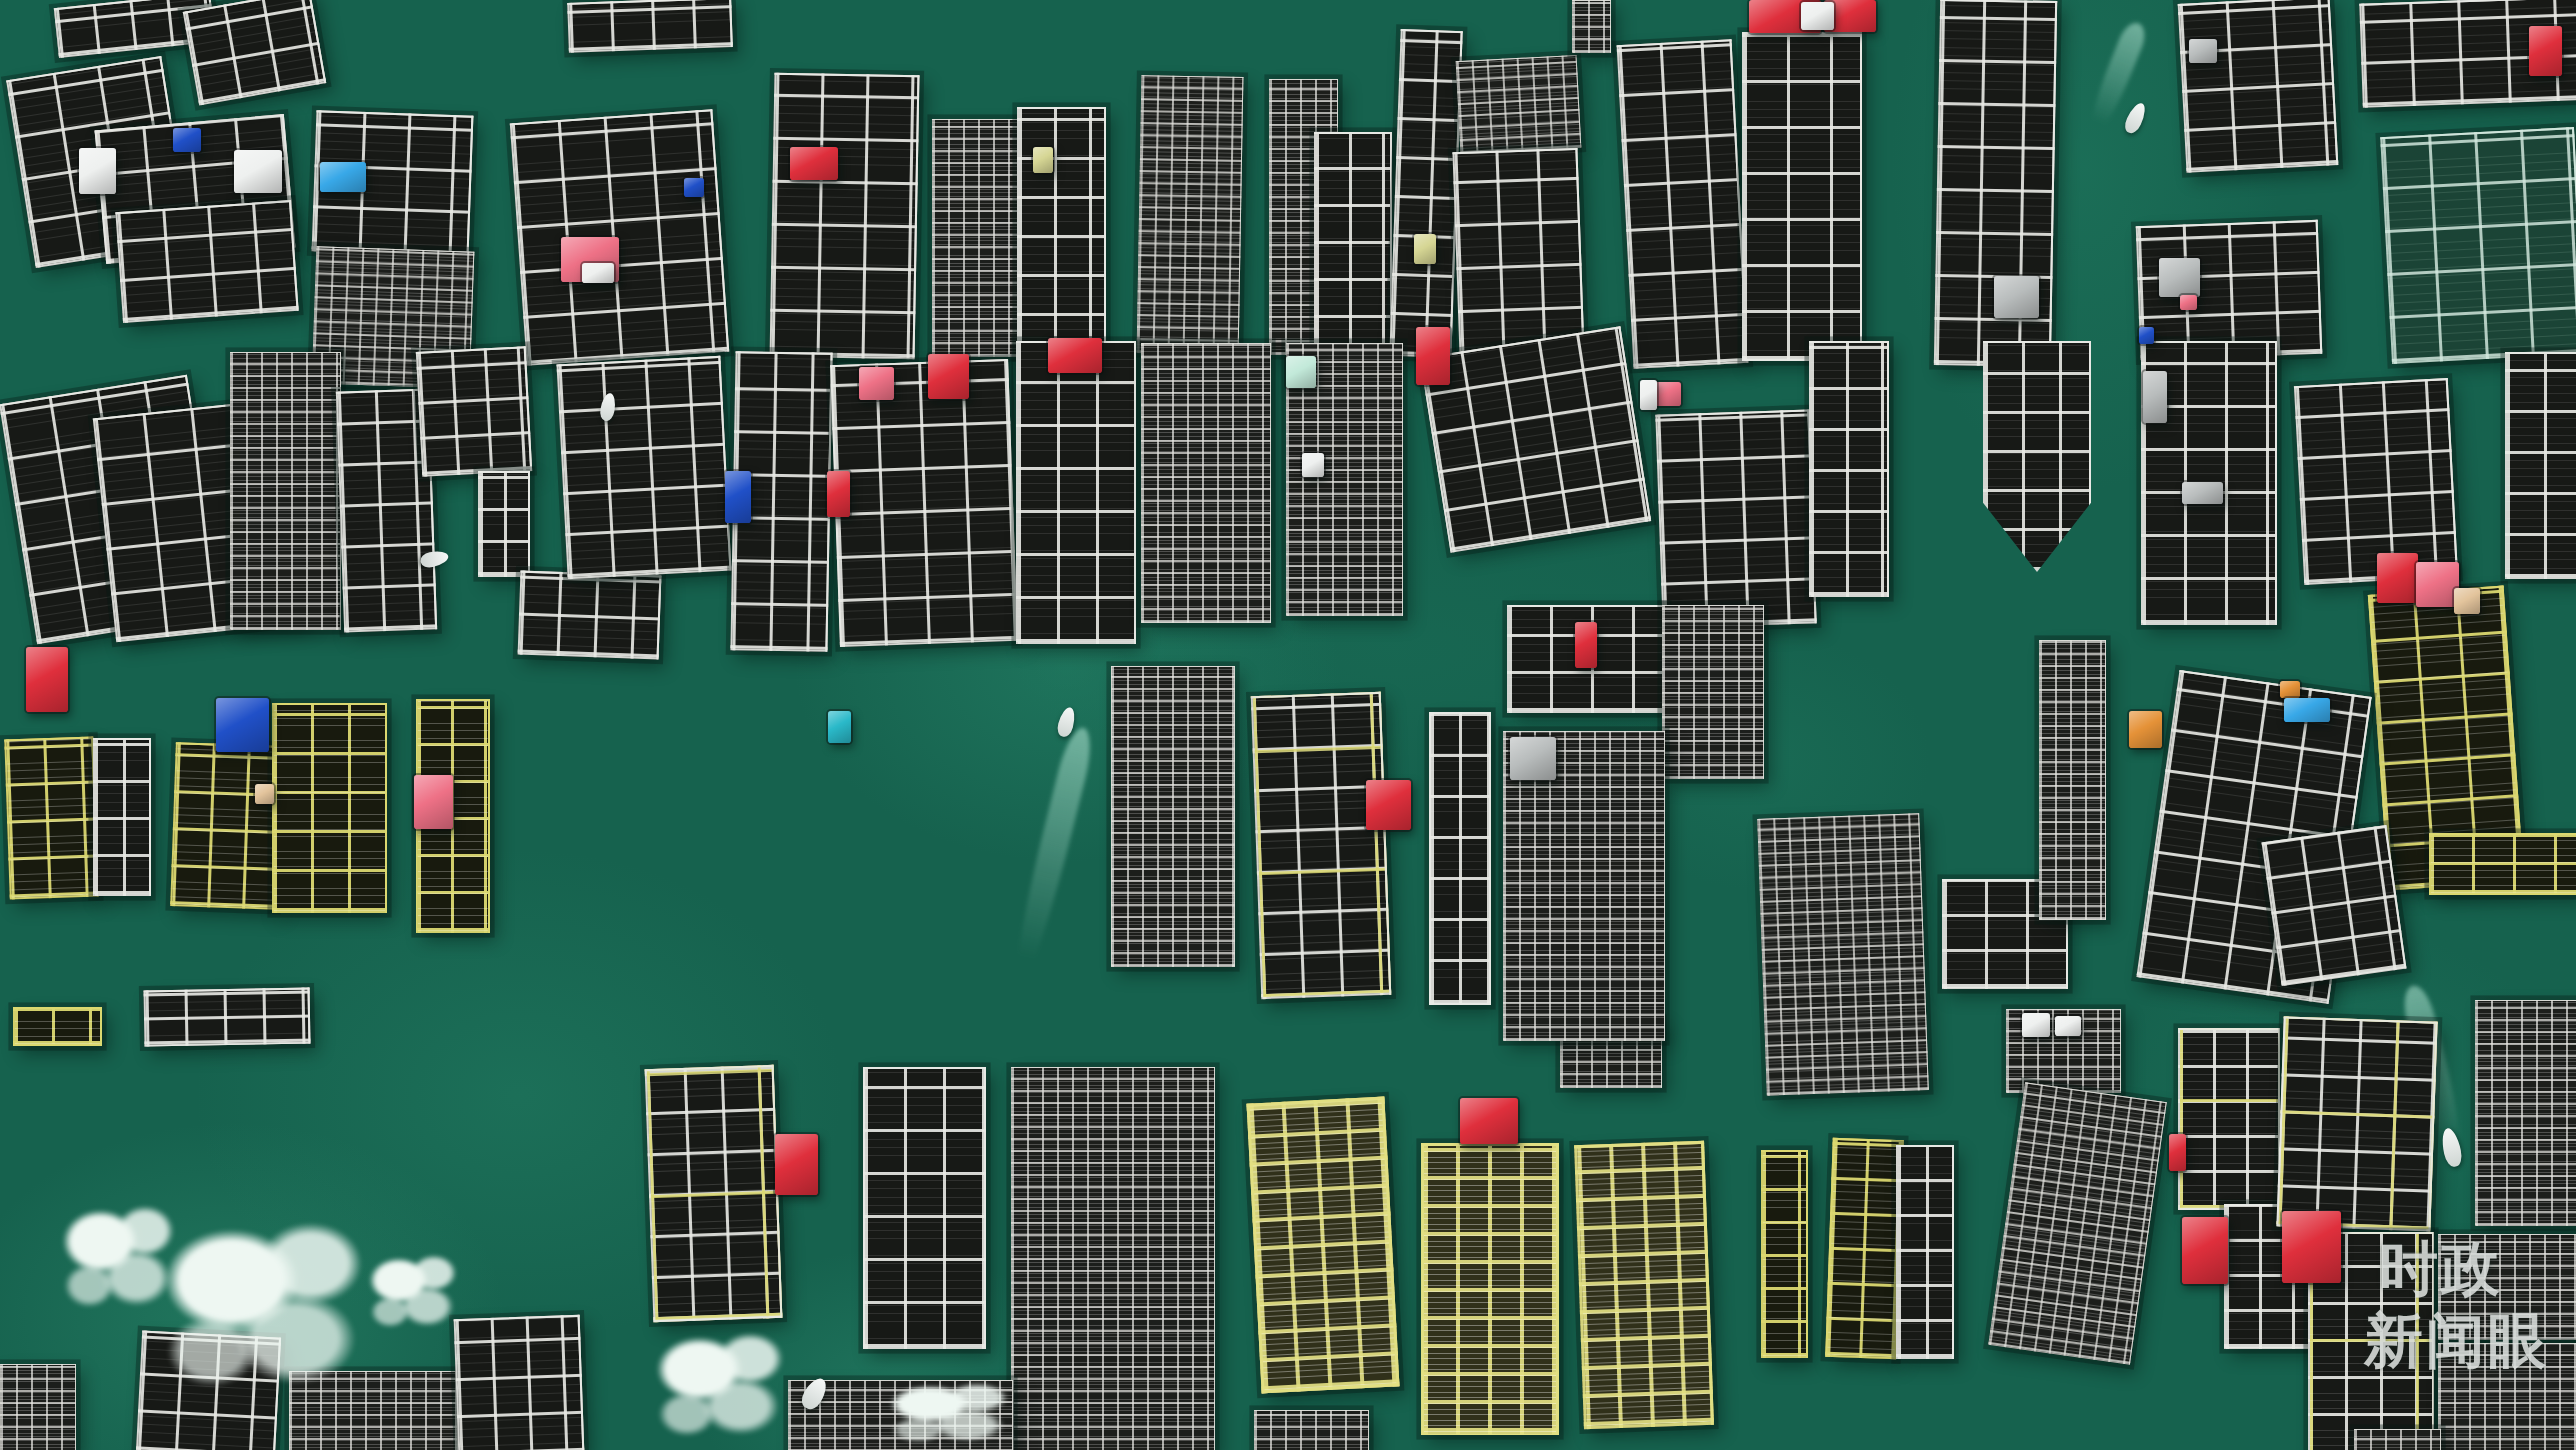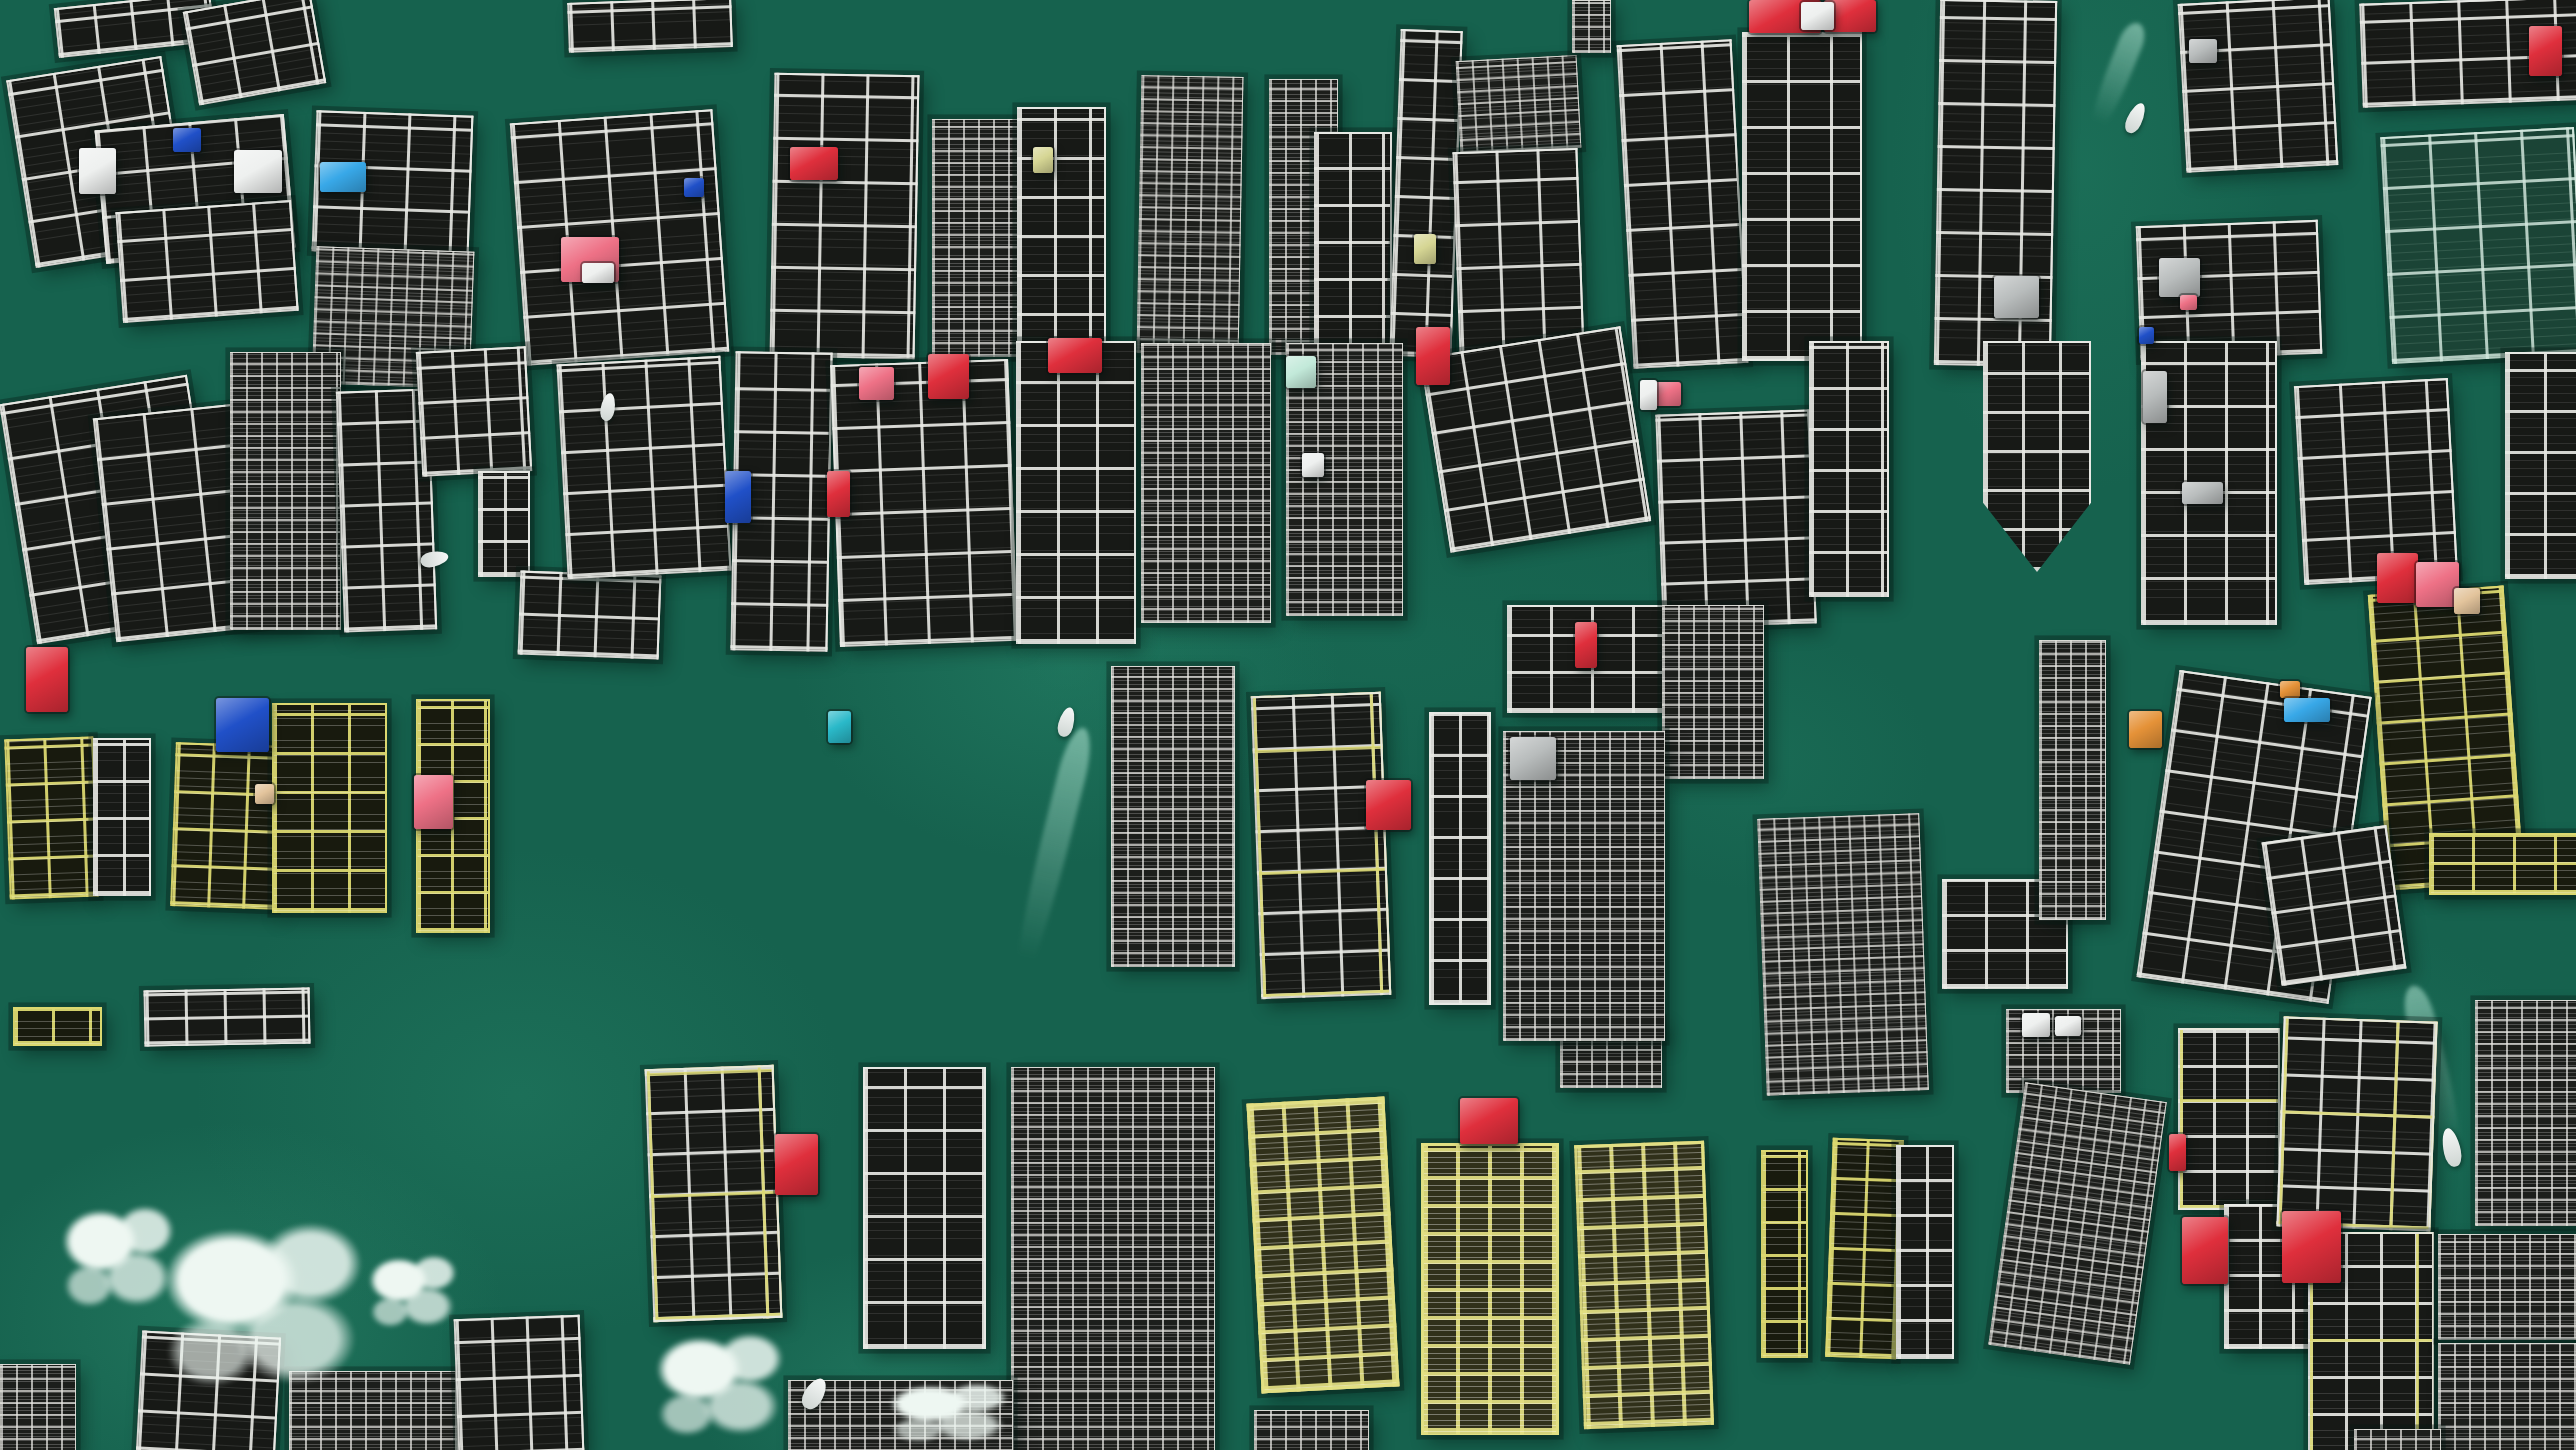--- a/index.html
+++ b/index.html
@@ -183,14 +183,18 @@
     <div class="boat" style="position: absolute; left: 1059px; top: 707px; width: 15px; height: 30px; transform: rotate(15deg);"></div>
     <div class="boat" style="position: absolute; left: 2128px; top: 102px; width: 15px; height: 32px; transform: rotate(25deg);"></div>
     <div class="boat" style="position: absolute; left: 2443px; top: 1128px; width: 16.7px; height: 39px; transform: rotate(-12deg);"></div>
     <div class="boat" style="position: absolute; left: 427px; top: 545px; width: 15px; height: 28px; transform: rotate(78deg);"></div>
     <div class="boat" style="position: absolute; left: 805px; top: 1377px; width: 18.6px; height: 33px; transform: rotate(30deg);"></div>
     <div class="splash" style="position: absolute; left: 56px; top: 1192px; width: 139px; height: 130px; background: radial-gradient(38% 34% at 32% 38%, rgb(238, 247, 242) 0px, rgb(238, 247, 242) 55%, transparent 72%), radial-gradient(30% 28% at 64% 30%, rgba(238, 247, 242, 0.85) 0px, rgba(238, 247, 242, 0.85) 50%, transparent 70%), radial-gradient(34% 30% at 58% 66%, rgba(238, 247, 242, 0.75) 0px, rgba(238, 247, 242, 0.75) 50%, transparent 72%), radial-gradient(26% 24% at 24% 72%, rgba(238, 247, 242, 0.65) 0px, rgba(238, 247, 242, 0.65) 48%, transparent 70%);"></div>
     <div class="splash" style="position: absolute; left: 153px; top: 1201px; width: 246px; height: 209px; background: radial-gradient(38% 34% at 32% 38%, rgb(238, 247, 242) 0px, rgb(238, 247, 242) 55%, transparent 72%), radial-gradient(30% 28% at 64% 30%, rgba(238, 247, 242, 0.85) 0px, rgba(238, 247, 242, 0.85) 50%, transparent 70%), radial-gradient(34% 30% at 58% 66%, rgba(238, 247, 242, 0.75) 0px, rgba(238, 247, 242, 0.75) 50%, transparent 72%), radial-gradient(26% 24% at 24% 72%, rgba(238, 247, 242, 0.65) 0px, rgba(238, 247, 242, 0.65) 48%, transparent 70%);"></div>
     <div class="splash" style="position: absolute; left: 364px; top: 1245px; width: 109px; height: 93px; background: radial-gradient(38% 34% at 32% 38%, rgb(238, 247, 242) 0px, rgb(238, 247, 242) 55%, transparent 72%), radial-gradient(30% 28% at 64% 30%, rgba(238, 247, 242, 0.85) 0px, rgba(238, 247, 242, 0.85) 50%, transparent 70%), radial-gradient(34% 30% at 58% 66%, rgba(238, 247, 242, 0.75) 0px, rgba(238, 247, 242, 0.75) 50%, transparent 72%), radial-gradient(26% 24% at 24% 72%, rgba(238, 247, 242, 0.65) 0px, rgba(238, 247, 242, 0.65) 48%, transparent 70%);"></div>
     <div class="splash" style="position: absolute; left: 649px; top: 1319px; width: 158px; height: 132px; background: radial-gradient(38% 34% at 32% 38%, rgb(238, 247, 242) 0px, rgb(238, 247, 242) 55%, transparent 72%), radial-gradient(30% 28% at 64% 30%, rgba(238, 247, 242, 0.85) 0px, rgba(238, 247, 242, 0.85) 50%, transparent 70%), radial-gradient(34% 30% at 58% 66%, rgba(238, 247, 242, 0.75) 0px, rgba(238, 247, 242, 0.75) 50%, transparent 72%), radial-gradient(26% 24% at 24% 72%, rgba(238, 247, 242, 0.65) 0px, rgba(238, 247, 242, 0.65) 48%, transparent 70%);"></div>
     <div class="splash" style="position: absolute; left: 883px; top: 1375px; width: 147px; height: 76px; background: radial-gradient(38% 34% at 32% 38%, rgb(238, 247, 242) 0px, rgb(238, 247, 242) 55%, transparent 72%), radial-gradient(30% 28% at 64% 30%, rgba(238, 247, 242, 0.85) 0px, rgba(238, 247, 242, 0.85) 50%, transparent 70%), radial-gradient(34% 30% at 58% 66%, rgba(238, 247, 242, 0.75) 0px, rgba(238, 247, 242, 0.75) 50%, transparent 72%), radial-gradient(26% 24% at 24% 72%, rgba(238, 247, 242, 0.65) 0px, rgba(238, 247, 242, 0.65) 48%, transparent 70%);"></div>
+    <div id="watermark" style="color: rgba(226, 229, 227, 0.85);">
+    <span class="wm1">时政</span>
+    <span class="wm2">新闻眼</span>
+  </div>
 </div>
 
 
 </body></html>

